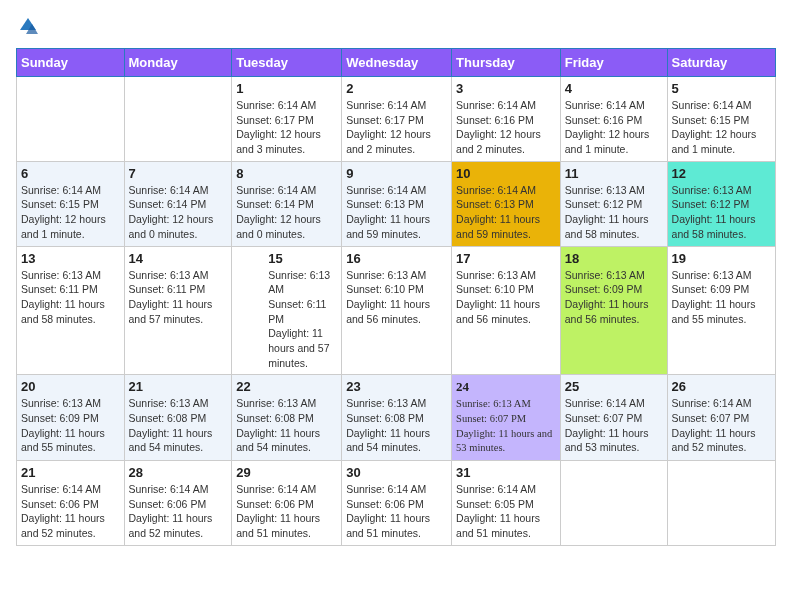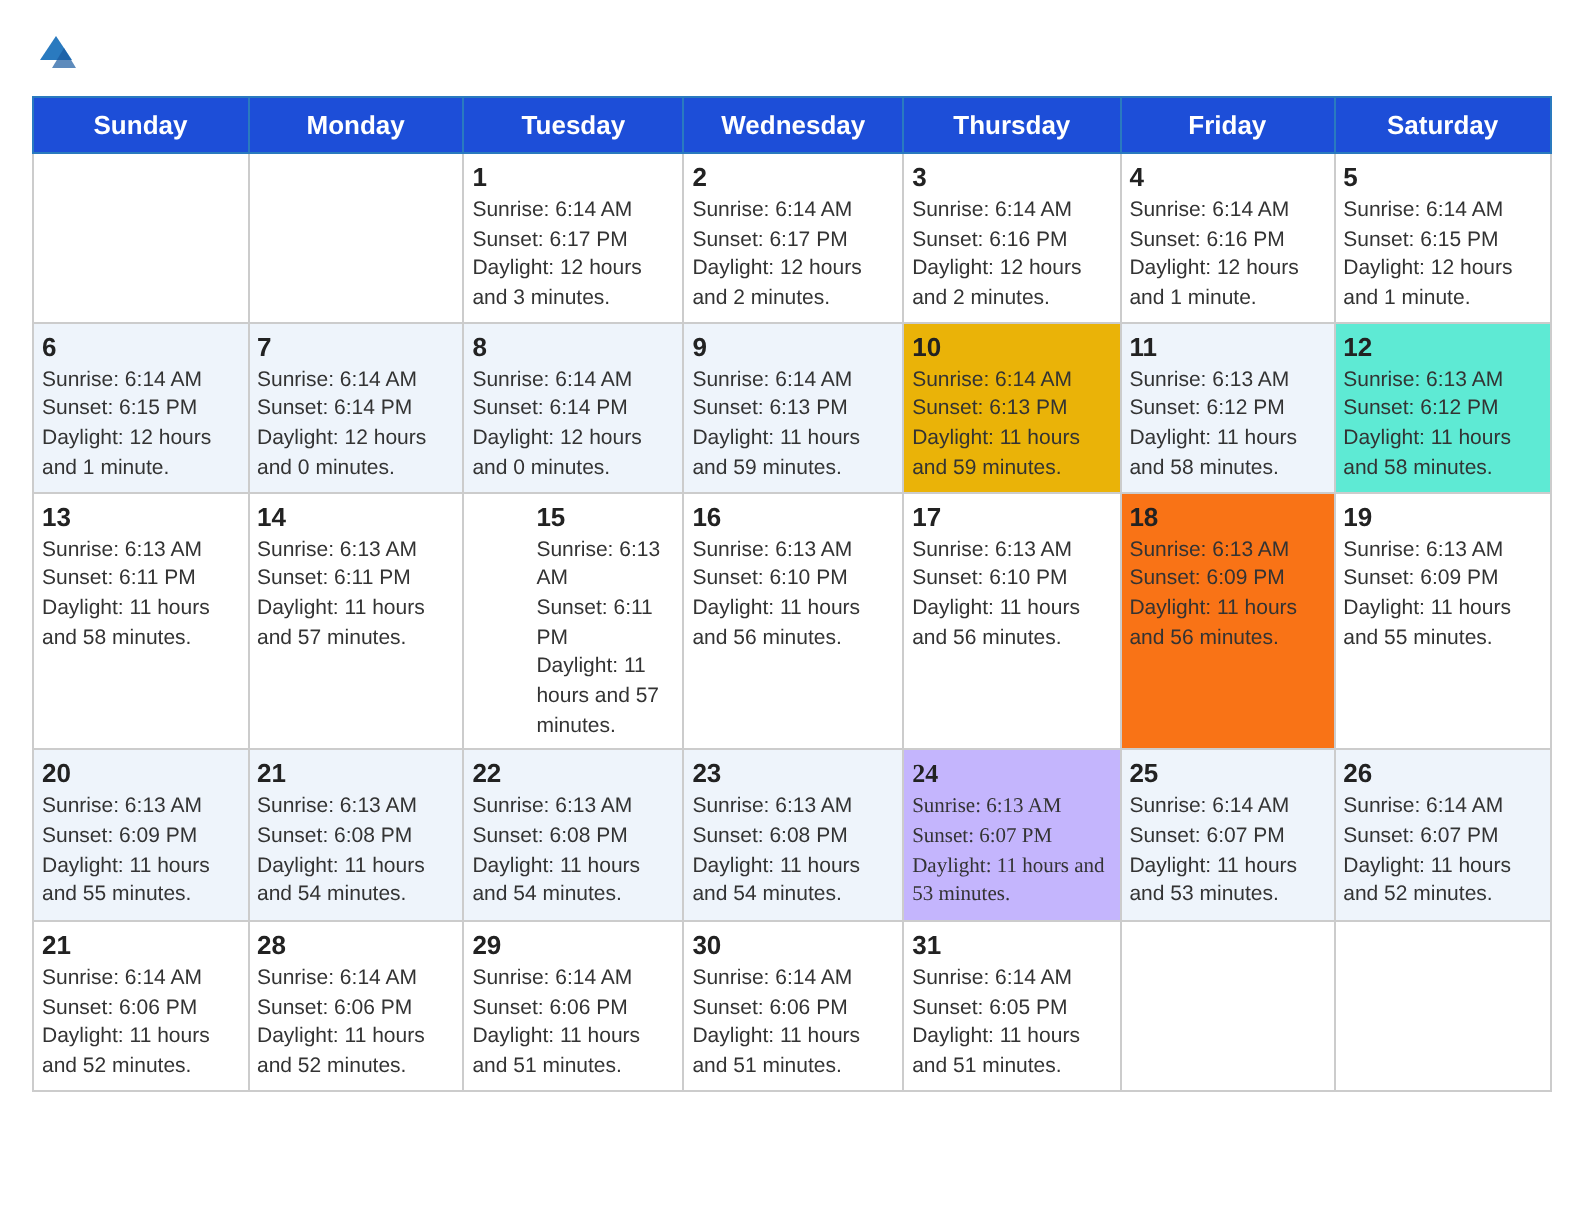--- a/index.html
+++ b/index.html
@@ -51,24 +51,24 @@
     .location-title {
       font-size: 16px;
       color: #444;
     }
     .calendar {
       width: 100%;
       border-collapse: collapse;
       font-size: 11px;
     }
     .calendar thead th {
-      background-color: #1d4ed8;
+      background-color: #8b5cf6;
       color: white;
       padding: 6px 4px;
-      text-align: center;
+      text-align: left;
       font-size: 13px;
       font-weight: bold;
       border: 1px solid #2a7abf;
     }
     .calendar tbody td {
       border: 1px solid #ccc;
       vertical-align: top;
       padding: 4px;
       min-height: 80px;
       width: 113px;
@@ -232,21 +232,21 @@
           <div class="day-info" style="white-space: pre-line;">Sunrise: 6:13 AM
 Sunset: 6:10 PM
 Daylight: 11 hours and 56 minutes.</div>
         </td>
         <td style="background-color: rgb(255, 255, 255);">
           <span class="day-number">17</span>
           <div class="day-info" style="white-space: pre-line;">Sunrise: 6:13 AM
 Sunset: 6:10 PM
 Daylight: 11 hours and 56 minutes.</div>
         </td>
-        <td style="background-color: #f97316;">
+        <td style="background-color: #bef264;">
           <span class="day-number">18</span>
           <div class="day-info" style="white-space: pre-line;">Sunrise: 6:13 AM
 Sunset: 6:09 PM
 Daylight: 11 hours and 56 minutes.</div>
         </td>
         <td style="background-color: rgb(255, 255, 255);">
           <span class="day-number">19</span>
           <div class="day-info" style="white-space: pre-line;">Sunrise: 6:13 AM
 Sunset: 6:09 PM
 Daylight: 11 hours and 55 minutes.</div>

